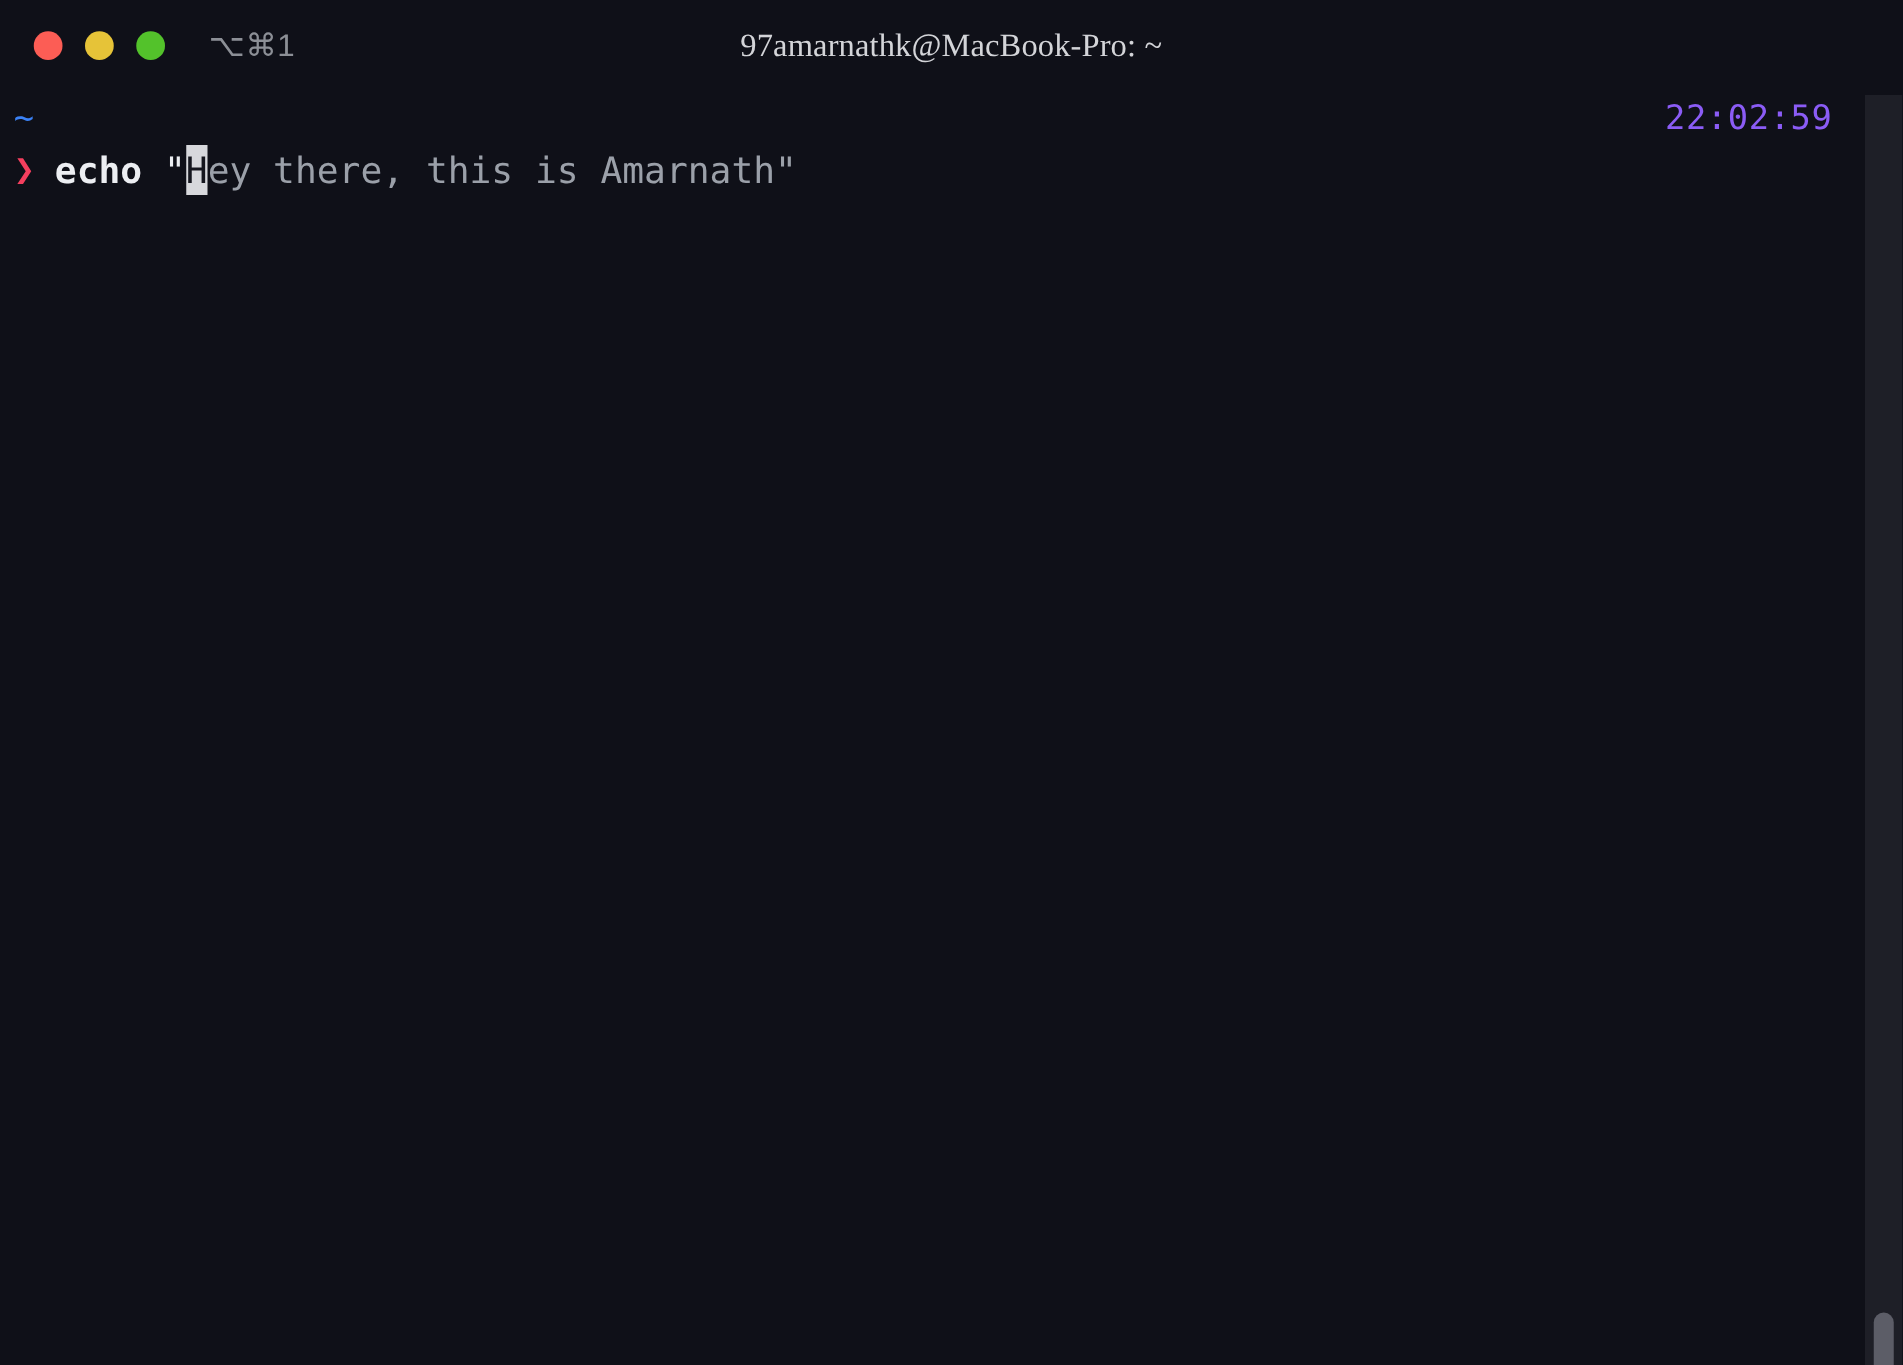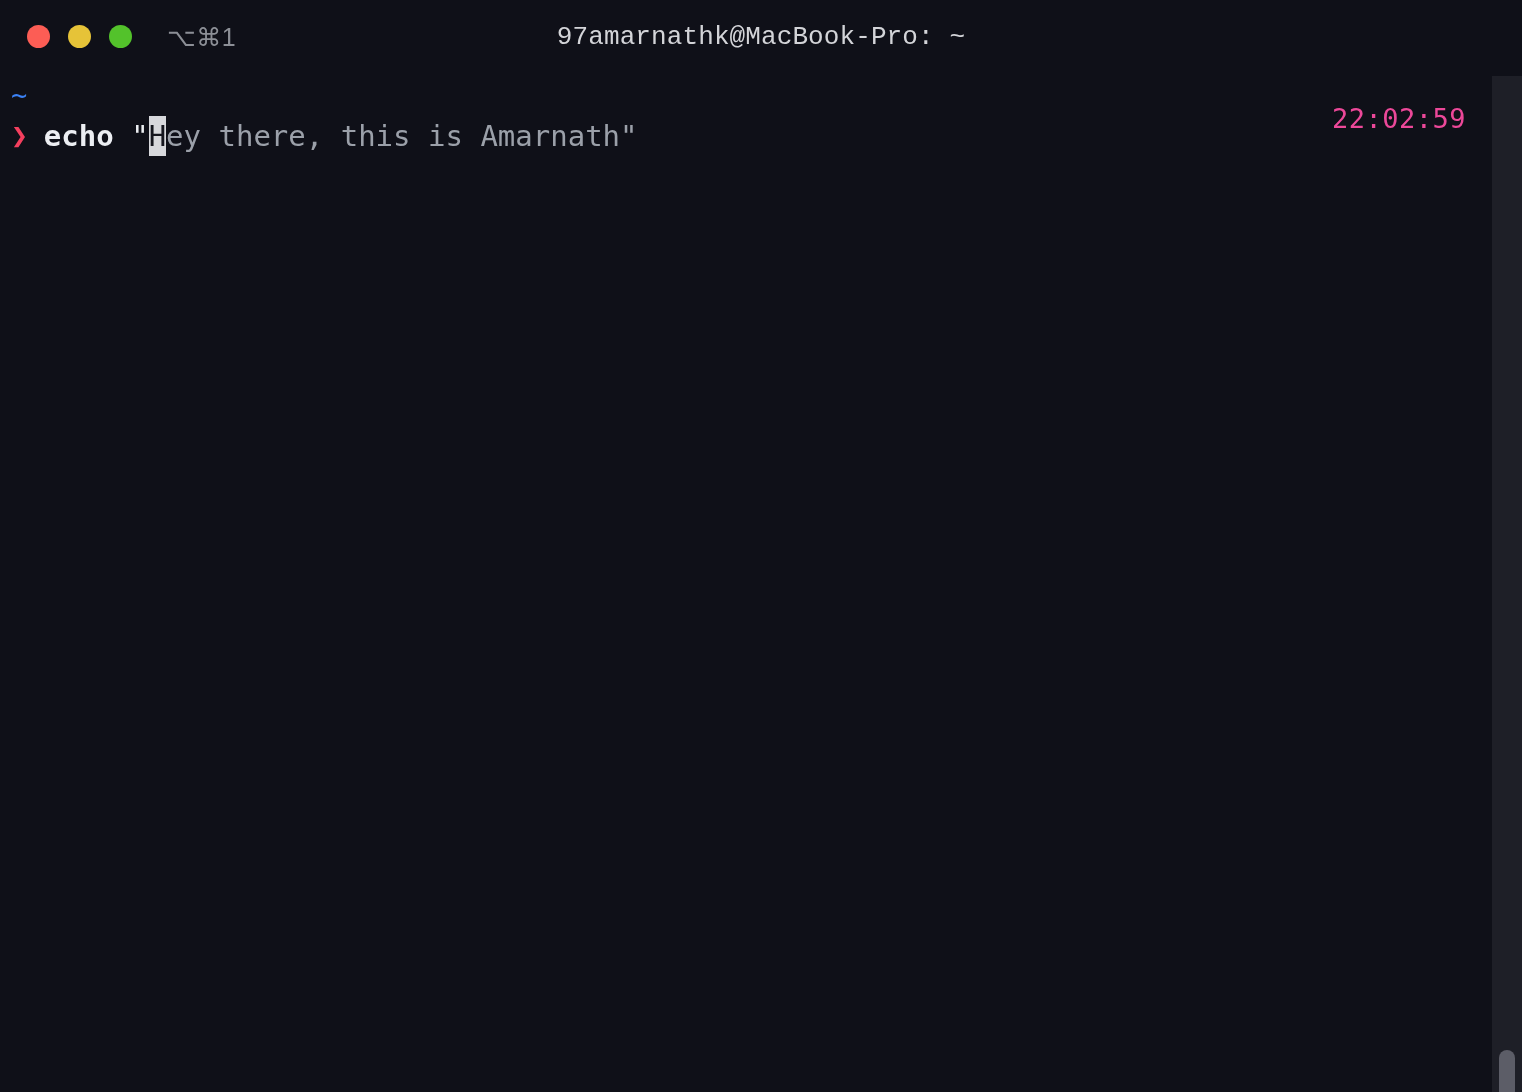--- a/index.html
+++ b/index.html
@@ -66,21 +66,21 @@
     white-space: nowrap;
     user-select: none;
   }
 
   .window-title {
     position: absolute;
     left: 0;
     top: 20px;
     width: 1522px;
     text-align: center;
-    font-family: Liberation Mono, monospace;
+    font-family: Liberation Serif, serif;
     font-size: 26px;
     font-weight: 400;
     color: #d3d4d8;
     letter-spacing: 0.1px;
     line-height: 34px;
     white-space: nowrap;
     user-select: none;
   }
 
   
@@ -115,24 +115,23 @@
     font-size: 27px;
     color: #3b82f6;
     line-height: 34px;
   }
   .clock {
     position: absolute;
     right: 26px;
     top: 2px;
     font-family: "DejaVu Sans Mono", "Liberation Mono", monospace;
     font-size: 27px;
-    color: #ec4899;
+    color: #8b5cf6;
     line-height: 34px;
     letter-spacing: 0.5px;
-    margin-top: 24px;
   }
 
   
   .line-cmd {
     position: absolute;
     top: 38px;
     left: 0;
     height: 44px;
     display: flex;
     align-items: center;

